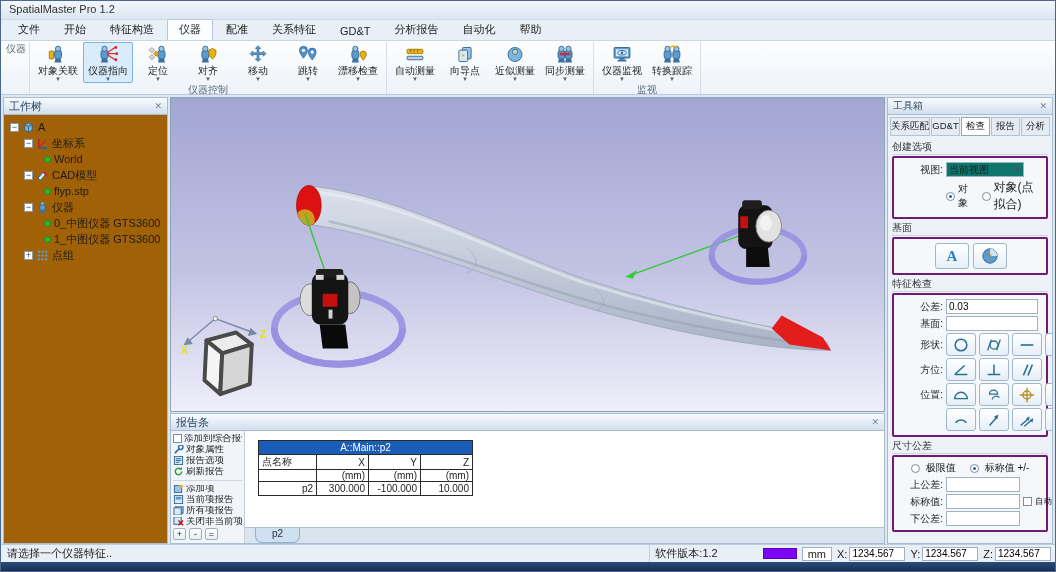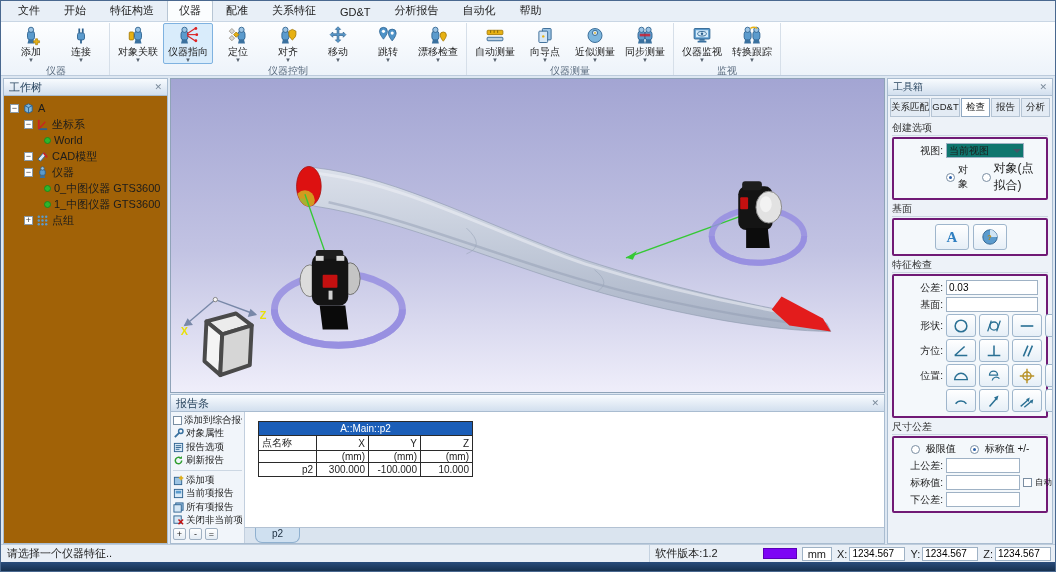--- a/index.html
+++ b/index.html
@@ -96,56 +96,39 @@
 </symbol>
 <symbol id="pin" viewBox="0 0 24 24">
 <path d="M12 3 a5 5 0 0 1 5 5 c0 4-5 10-5 10 s-5-6-5-10 a5 5 0 0 1 5-5 z" fill="#4f93c8" stroke="#2d618f"></path>
 <circle cx="12" cy="8" r="2" fill="#fff"></circle>
 </symbol>
 </defs>
 </svg>
 
 <div class="window">
 
+  <div class="titlebar">
+    <span>SpatialMaster Pro 1.2</span>
+  </div>
 
   <div class="menubar">
     <span class="mtab">文件</span>
     <span class="mtab">开始</span>
     <span class="mtab">特征构造</span>
     <span class="mtab active">仪器</span>
     <span class="mtab">配准</span>
     <span class="mtab">关系特征</span>
     <span class="mtab">GD&amp;T</span>
     <span class="mtab">分析报告</span>
     <span class="mtab">自动化</span>
     <span class="mtab">帮助</span>
   </div>
 
   <div class="ribbon">
     <div class="rgroup">
-      <div class="rbtns">
-        <div class="rbtn">
-          <svg viewBox="0 0 24 24">
-              <use href="#trk"></use>
-              <path d="M16 14 h3 v3 h3 v3 h-3 v3 h-3 v-3 h-3 v-3 h3 z" transform="scale(0.75) translate(7,7)" fill="#e7b112" stroke="#a67c08" stroke-width="1"></path>
-            </svg>
-          <span class="lbl">添加</span>
-          <span class="drop">▼</span>
-        </div>
-        <div class="rbtn">
-          <svg viewBox="0 0 24 24">
-              <rect x="8" y="9" width="8" height="8" rx="2" fill="#5b9bcd" stroke="#2d618f"></rect>
-              <line x1="10" y1="9" x2="10" y2="4" stroke="#2d618f" stroke-width="2"></line>
-              <line x1="14" y1="9" x2="14" y2="4" stroke="#2d618f" stroke-width="2"></line>
-              <line x1="12" y1="17" x2="12" y2="21" stroke="#2d618f" stroke-width="2"></line>
-            </svg>
-          <span class="lbl">连接</span>
-          <span class="drop">▼</span>
-        </div>
-      </div>
       <div class="rglabel">仪器</div>
     </div>
 
     <div class="rgroup">
       <div class="rbtns">
         <div class="rbtn">
           <svg viewBox="0 0 24 24">
               <use href="#trk"></use>
               <rect x="2" y="8" width="5" height="9" rx="1" fill="#e7b112" stroke="#a67c08"></rect>
             </svg>
@@ -250,21 +233,20 @@
         <div class="rbtn">
           <svg viewBox="0 0 24 24">
               <use href="#trk" transform="translate(-4,0)"></use>
               <use href="#trk" transform="translate(4,0)"></use>
               <rect x="6" y="10" width="12" height="3" fill="#c23" opacity="0.85"></rect>
             </svg>
           <span class="lbl">同步测量</span>
           <span class="drop">▼</span>
         </div>
       </div>
-      <div class="rglabel">仪器测量</div>
     </div>
 
     <div class="rgroup">
       <div class="rbtns">
         <div class="rbtn">
           <svg viewBox="0 0 24 24">
               <rect x="3" y="4" width="18" height="12" rx="1" fill="#5b9bcd" stroke="#2d618f"></rect>
               <rect x="5" y="6" width="14" height="8" fill="#d7ecfa"></rect>
               <ellipse cx="12" cy="10" rx="5" ry="2.6" fill="none" stroke="#2d618f"></ellipse>
               <circle cx="12" cy="10" r="1.4" fill="#2d618f"></circle>
@@ -318,20 +300,24 @@
           <span class="dot"></span>
           <span>World</span>
         </div>
         <div class="trow" style="padding-left:18px">
           <span class="exp minus"></span>
           <svg class="ticon" viewBox="0 0 14 14">
               <path d="M2 10 L8 3 l3 2 -6 7 z" fill="#d7e8f6" stroke="#2d618f"></path>
               <line x1="8" y1="3" x2="12" y2="8" stroke="#c22" stroke-width="2"></line>
             </svg>
           <span>CAD模型</span>
+        </div>
+        <div class="trow" style="padding-left:38px">
+          <span class="dot"></span>
+          <span>flyp.stp</span>
         </div>
         <div class="trow" style="padding-left:18px">
           <span class="exp minus"></span>
           <svg class="ticon" viewBox="0 0 14 14">
               <rect x="4" y="4" width="6" height="6" rx="2" fill="#5b9bcd" stroke="#2d618f"></rect>
               <circle cx="7" cy="2.6" r="1.8" fill="#9cc4e4" stroke="#2d618f" stroke-width="0.8"></circle>
               <path d="M5 10 l-1 3 h6 l-1-3 z" fill="#3a719f"></path>
             </svg>
           <span>仪器</span>
         </div>

